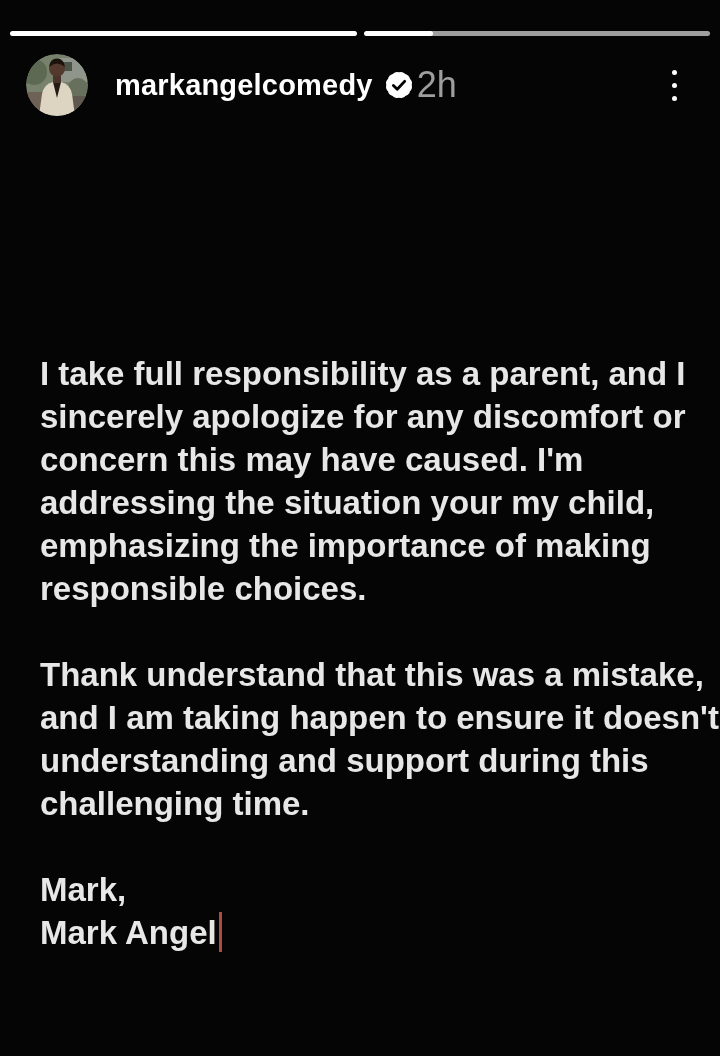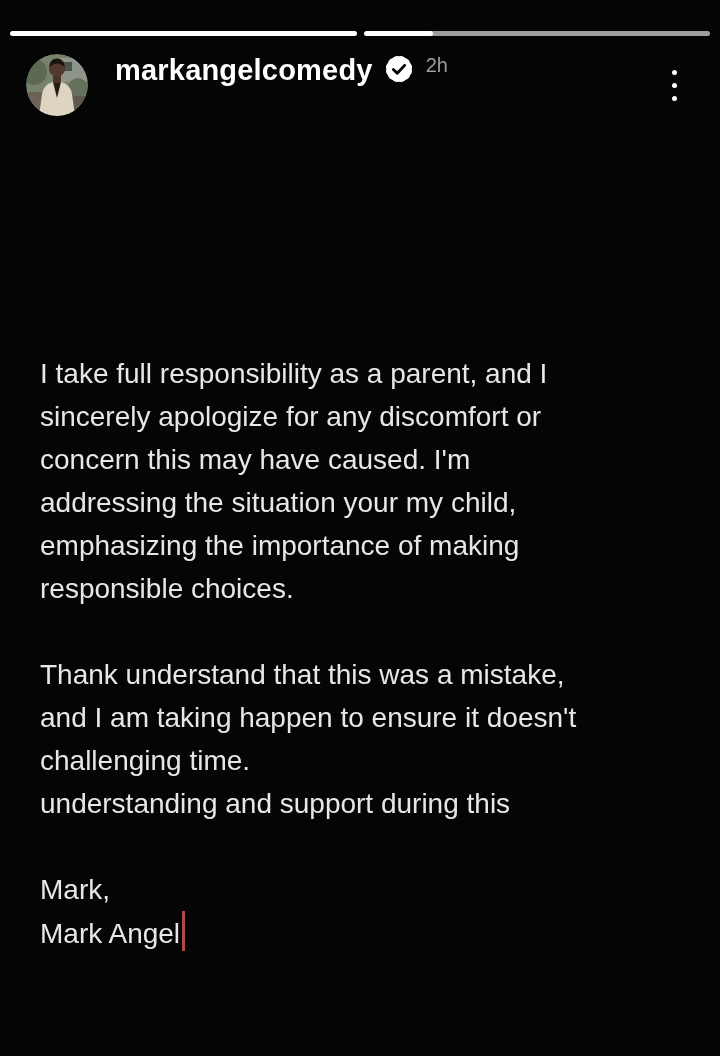--- a/index.html
+++ b/index.html
@@ -40,20 +40,21 @@
   }
 
   
   .header {
     position: absolute;
     top: 54px;
     left: 26px;
     right: 26px;
     height: 62px;
     display: flex;
+    align-items: center;
   }
   .avatar {
     width: 62px;
     height: 62px;
     border-radius: 50%;
     overflow: hidden;
     flex: 0 0 auto;
     cursor: pointer;
   }
   .avatar svg { display: block; }
@@ -67,23 +68,23 @@
     white-space: nowrap;
   }
   .badge {
     margin-left: 11px;
     width: 30px;
     height: 30px;
     display: inline-flex;
   }
   .badge svg { display: block; }
   .time {
-    margin-left: 12px;
+    margin-left: 3px;
     color: #9e9e9e;
-    font-size: 20px;
+    font-size: 36px;
     white-space: nowrap;
   }
   .menu-btn {
     margin-left: auto;
     width: 40px;
     height: 62px;
     display: flex;
     flex-direction: column;
     align-items: center;
     justify-content: center;
@@ -97,23 +98,23 @@
     background: #ffffff;
   }
 
   
   .story-text {
     position: absolute;
     top: 352px;
     left: 40px;
     right: 30px;
     color: #e7e7e7;
-    font-size: 28px;
+    font-size: 33px;
     line-height: 43px;
-    font-weight: 400;
+    font-weight: 700;
   }
   .para { margin: 0 0 43px 0; }
   .para:last-child { margin-bottom: 0; }
   .line { white-space: nowrap; height: 43px; }
   .cursor {
     display: inline-block;
     width: 3px;
     height: 40px;
     margin-left: 2px;
     background: #b04a42;
@@ -187,22 +188,22 @@
       <div class="line">I take full responsibility as a parent, and I</div>
       <div class="line">sincerely apologize for any discomfort or</div>
       <div class="line">concern this may have caused. I'm</div>
       <div class="line">addressing the situation your my child,</div>
       <div class="line">emphasizing the importance of making</div>
       <div class="line">responsible choices.</div>
     </div>
     <div class="para">
       <div class="line">Thank understand that this was a mistake,</div>
       <div class="line">and I am taking happen to ensure it doesn't</div>
+      <div class="line">understanding and support during this</div>
       <div class="line">challenging time.</div>
-      <div class="line">understanding and support during this</div>
     </div>
     <div class="para">
       <div class="line">Mark,</div>
       <div class="line"><span>Mark Angel</span><span class="cursor"></span></div>
     </div>
   </div>
 
 </div>
 
 </body></html>

